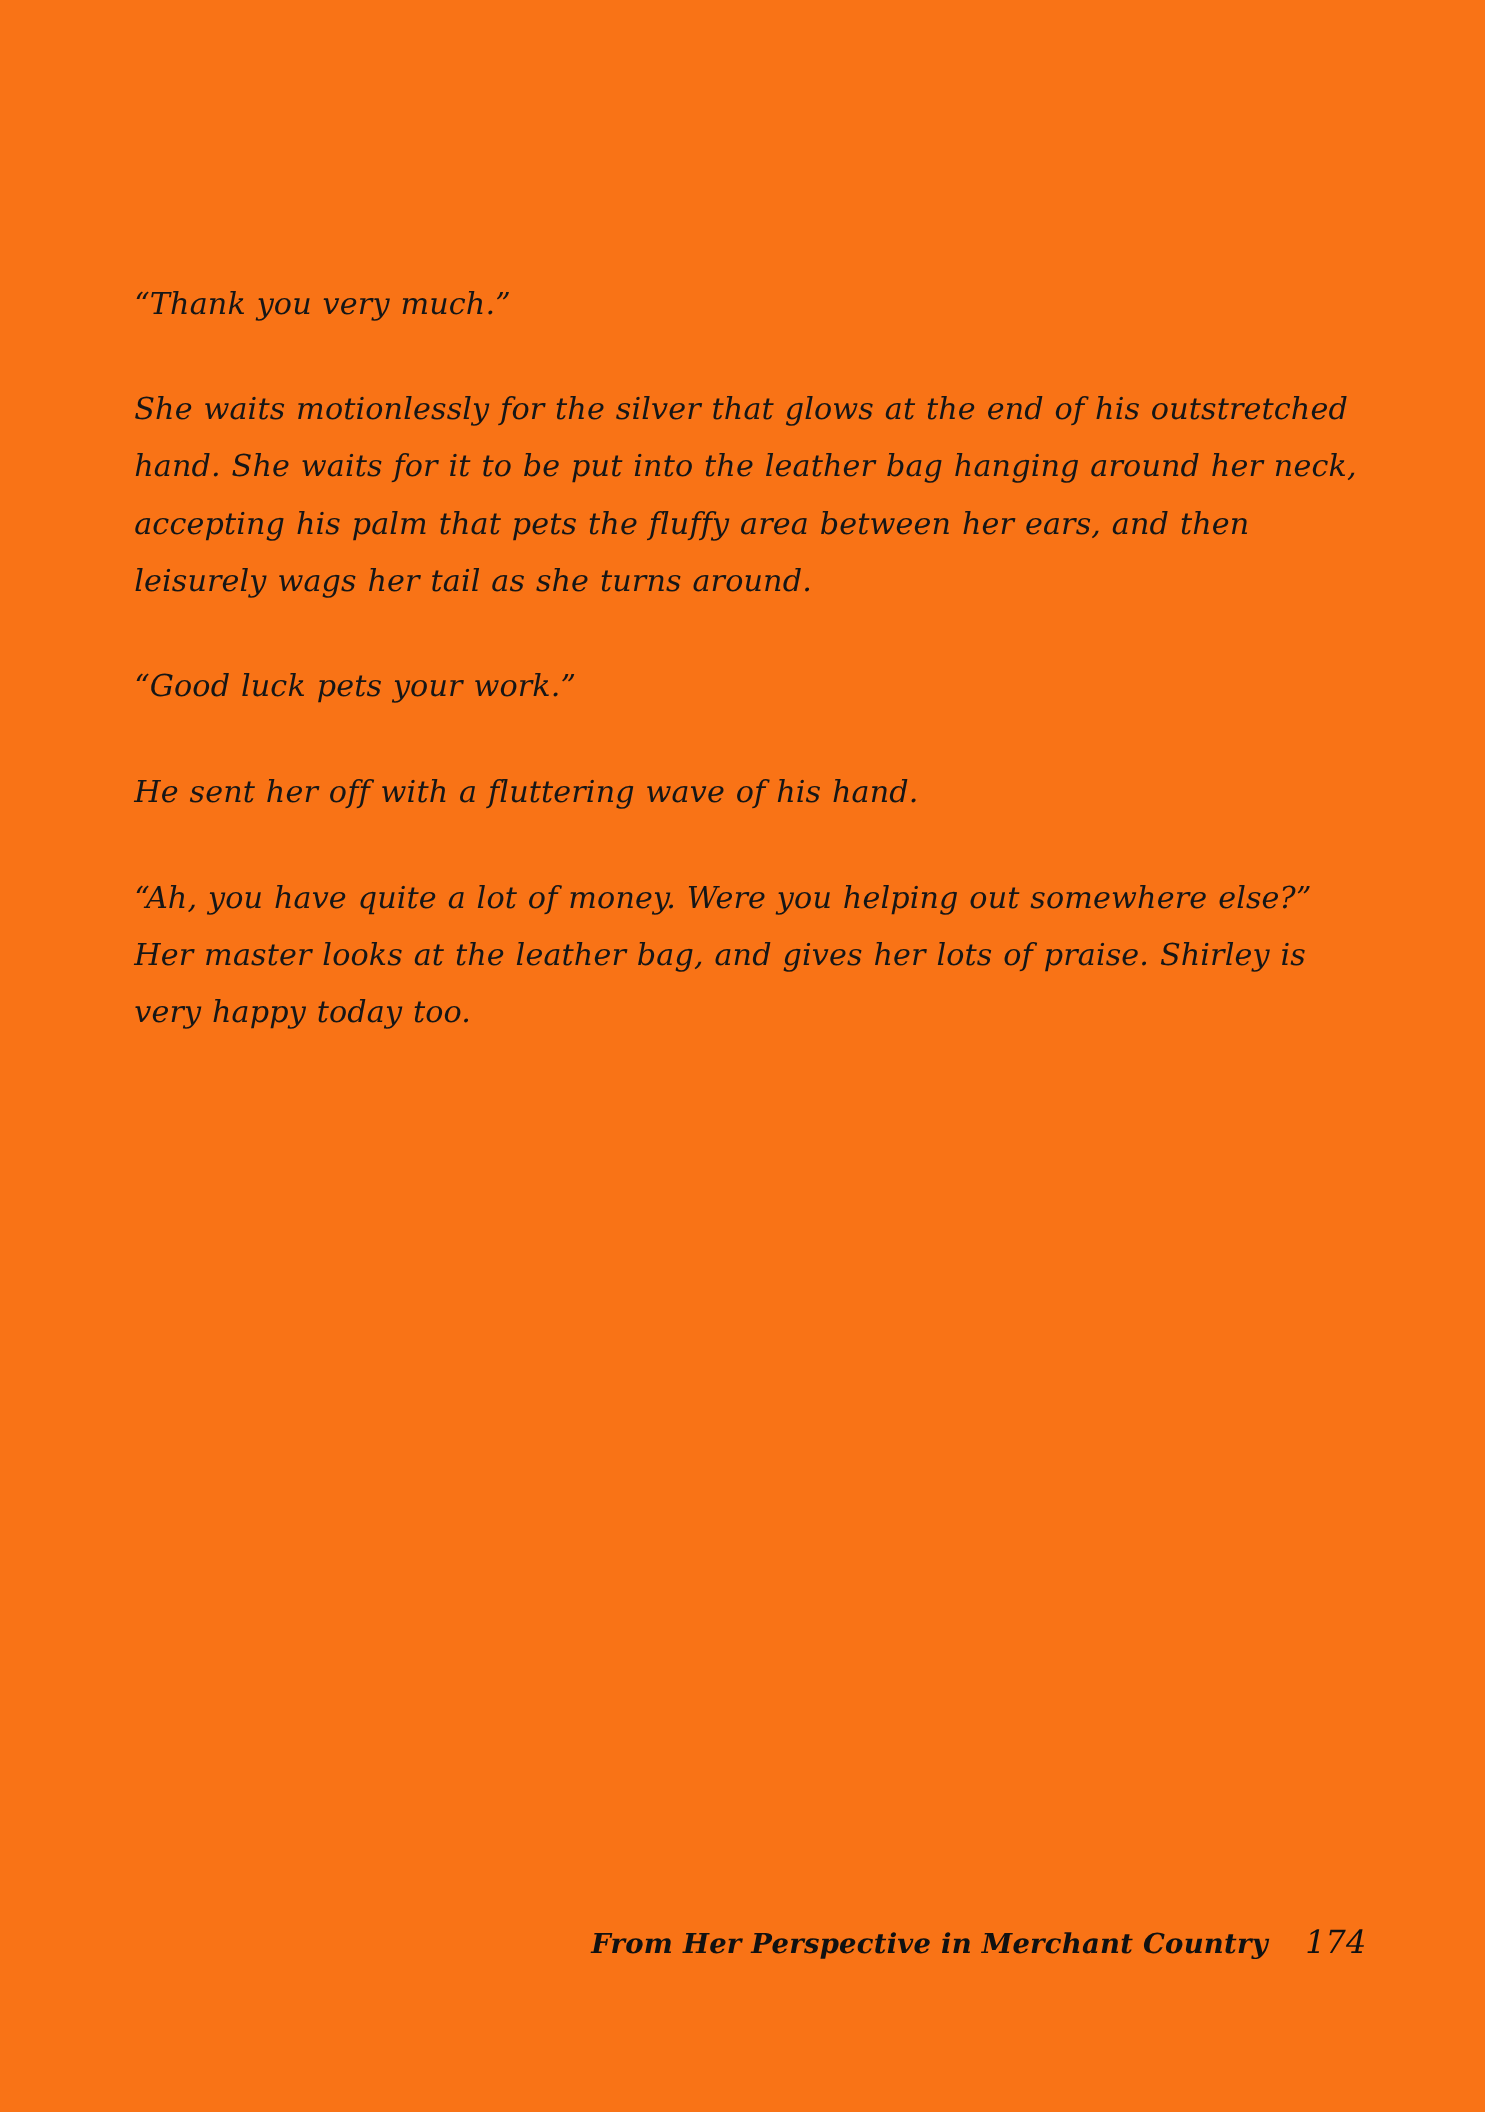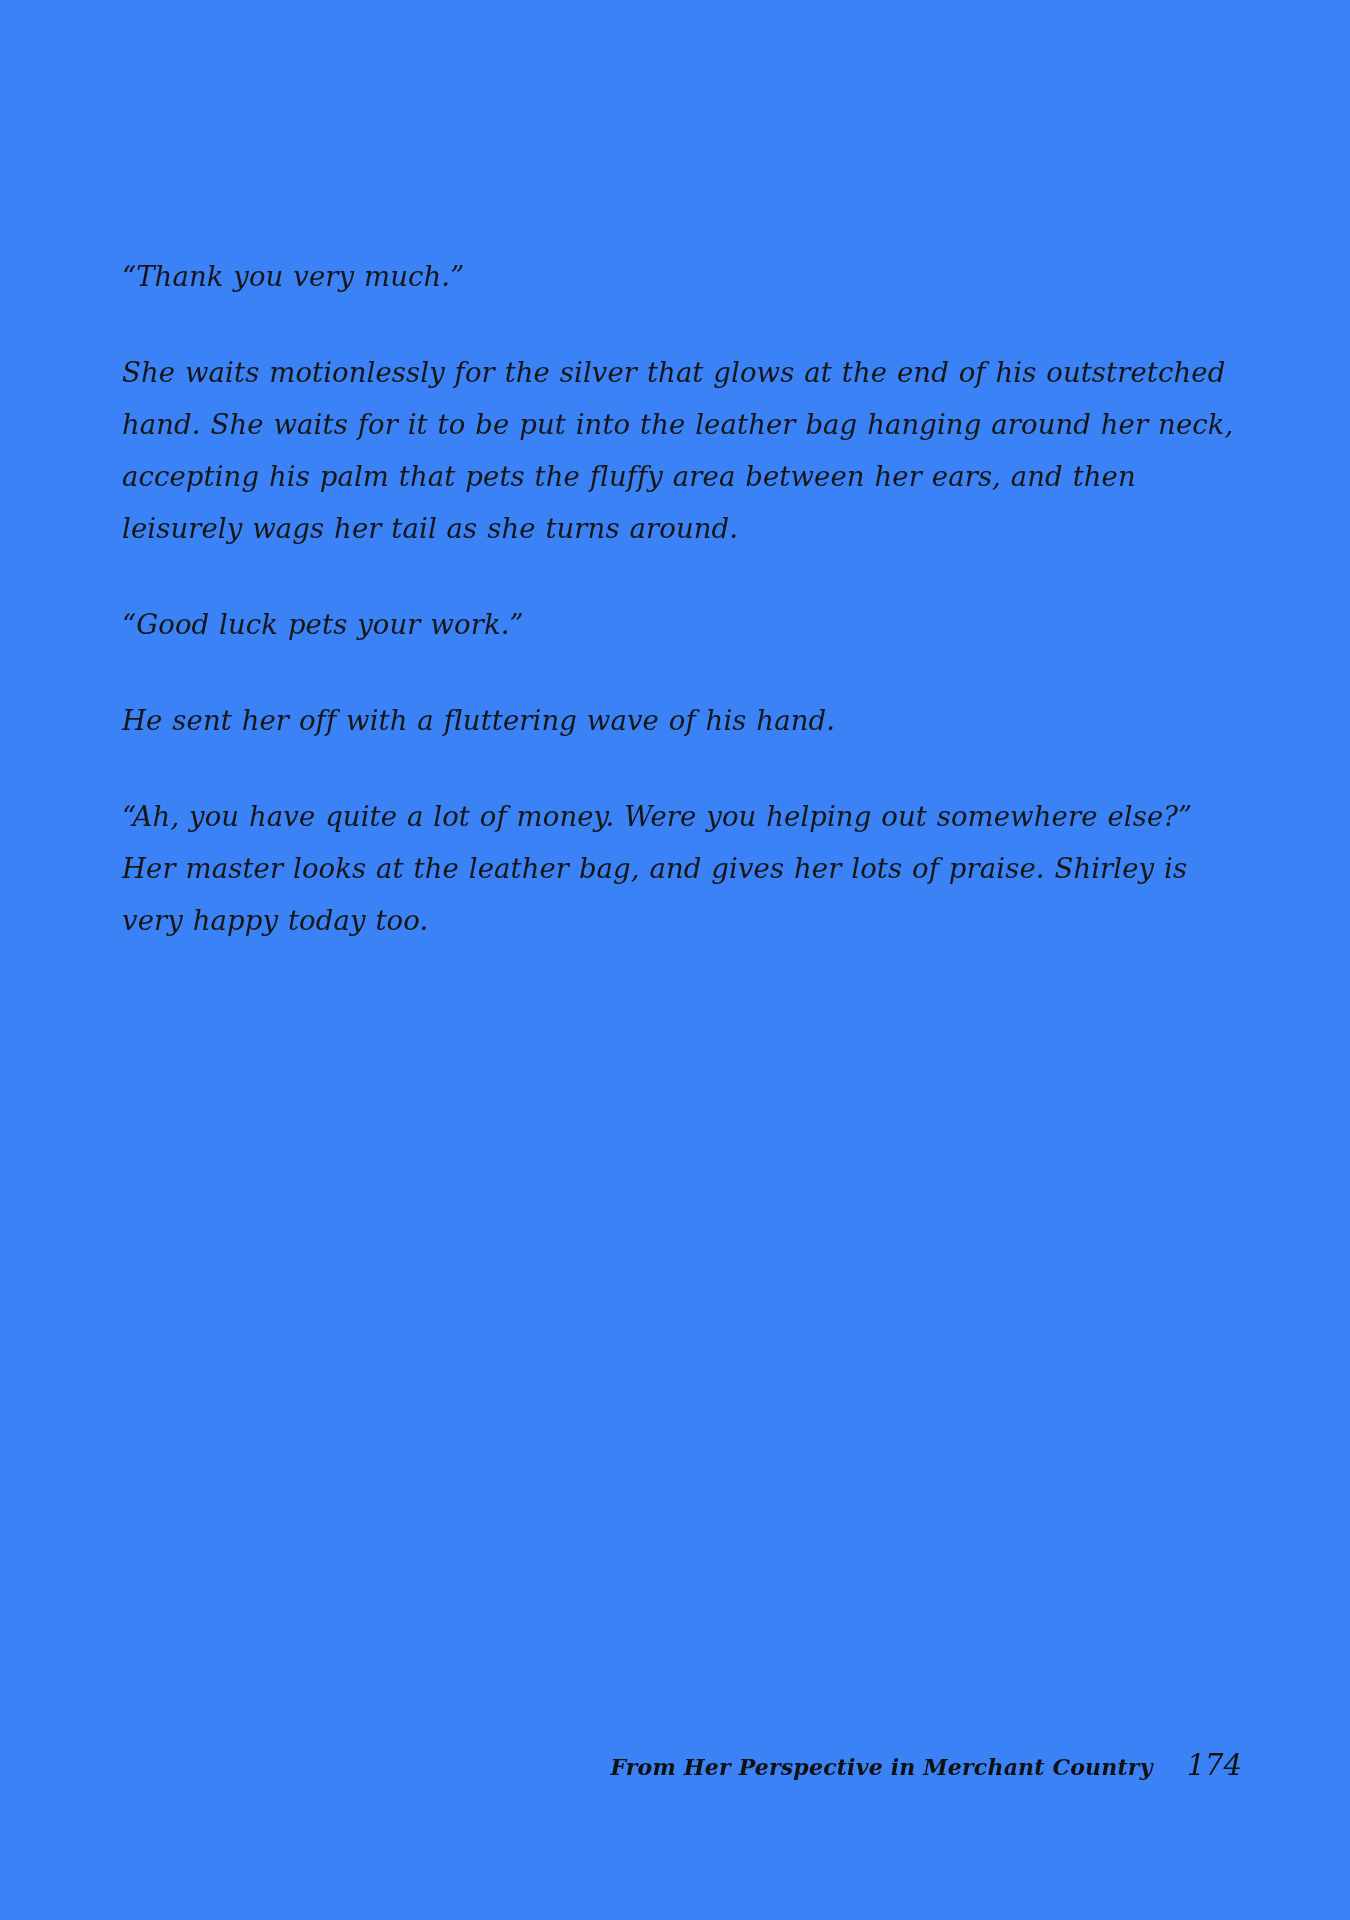--- a/index.html
+++ b/index.html
@@ -5,21 +5,21 @@
   html, body {
     margin: 0;
     padding: 0;
     background: #ffffff;
   }
   .page {
     position: relative;
     width: 1350px;
     height: 1920px;
     margin: 0 auto;
-    background: #3b82f6;
+    background: #f97316;
     box-sizing: border-box;
     font-family: "DejaVu Serif", serif;
     color: #111111;
     overflow: hidden;
   }
   .content {
     position: absolute;
     left: 122px;
     top: 250px;
     width: 1120px;
@@ -43,21 +43,21 @@
     right: 108px;
     bottom: 138px;
     display: flex;
     justify-content: flex-end;
     align-items: baseline;
   }
   .footer-title {
     font-family: "DejaVu Serif", serif;
     font-style: italic;
     font-weight: bold;
-    font-size: 22px;
+    font-size: 25px;
     color: #111111;
     letter-spacing: 0.2px;
   }
   .footer-page {
     font-family: "DejaVu Serif", serif;
     font-style: italic;
     font-size: 29px;
     color: #111111;
     margin-left: 34px;
   }

